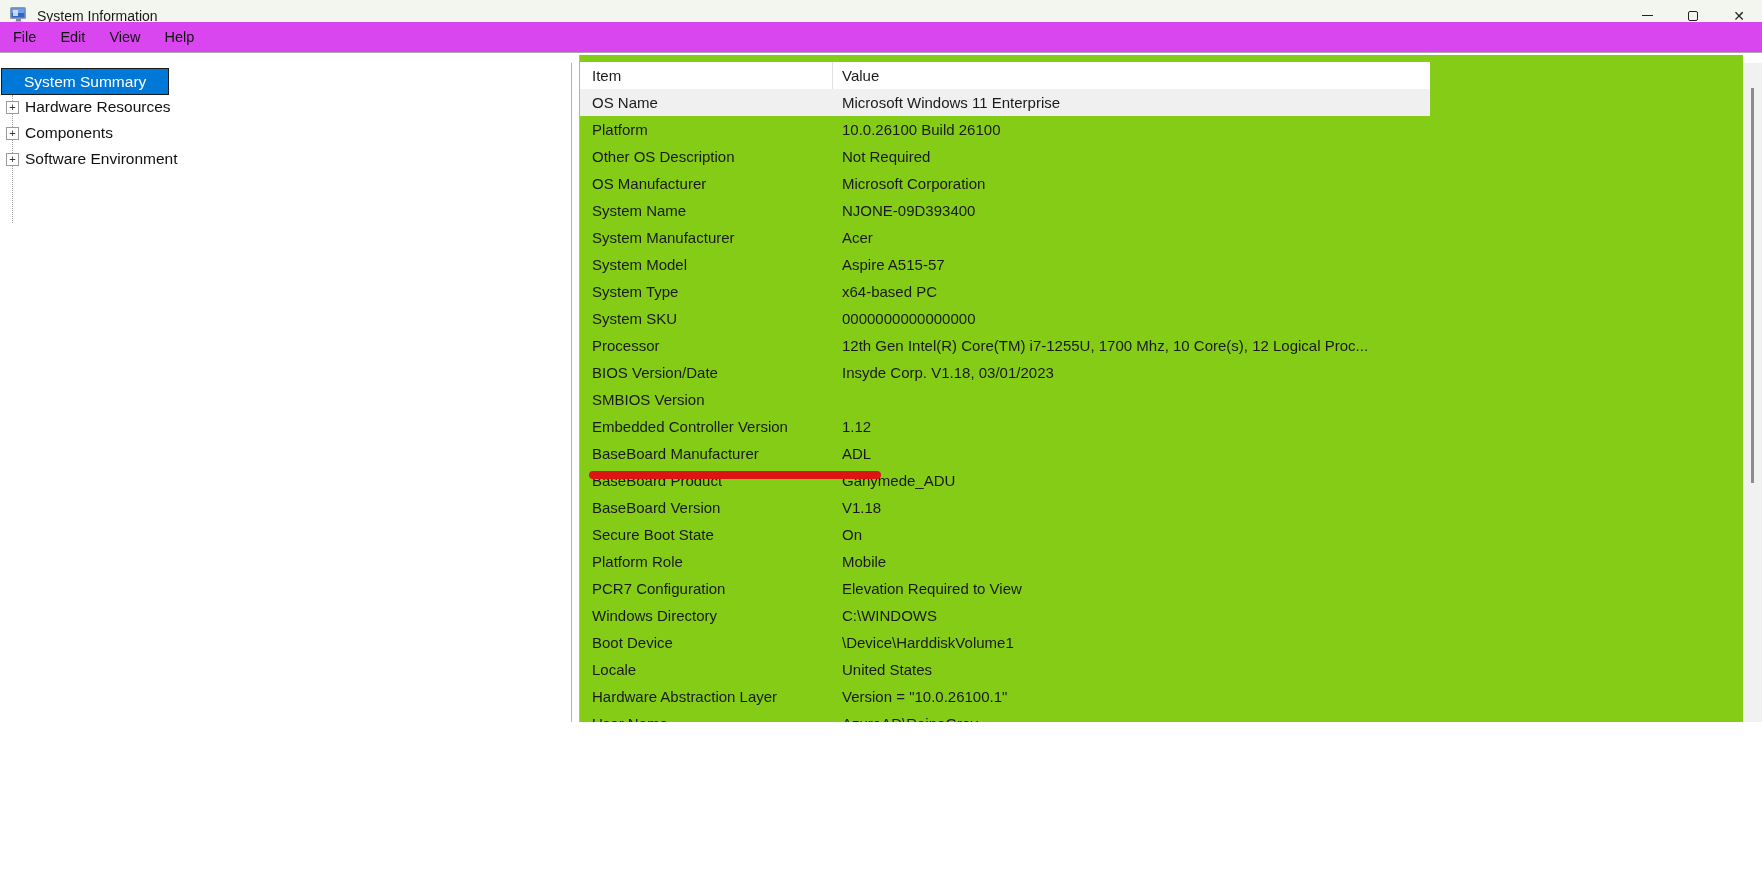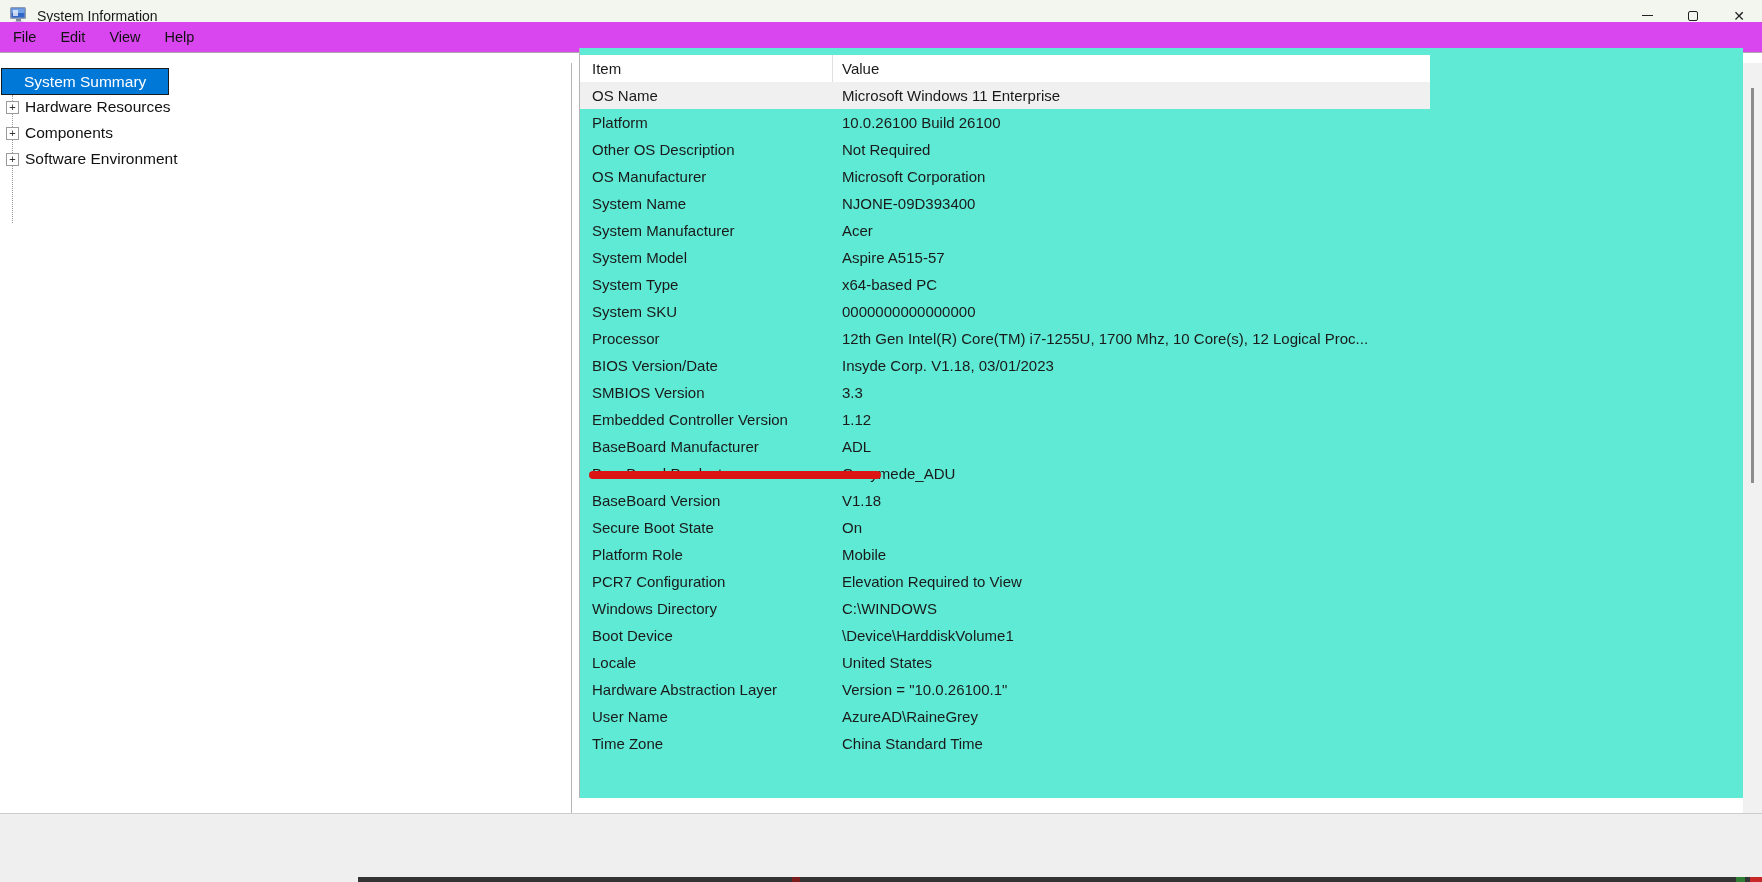--- a/index.html
+++ b/index.html
@@ -1,38 +1,38 @@
 <!DOCTYPE html>
 <html><head>
 <meta charset="utf-8">
 <style>
   * { margin:0; padding:0; box-sizing:border-box; }
   html,body { width:1762px; height:882px; overflow:hidden; }
   body { font-family:"Liberation Sans","DejaVu Sans",sans-serif; color:#1a1a1a; background:#fff; }
-  .app { position:relative; width:1762px; height:882px; background:#fff; overflow:hidden; }
+  .app { position:relative; width:1762px; height:722px; background:#fff; overflow:hidden; }
 
   
   .titlebar { position:absolute; left:0; top:0; width:1762px; height:31px; background:#f3f5ef; display:flex; align-items:center; }
   .app-icon { margin-left:9px; width:19px; height:19px; flex:0 0 auto; }
   .title-text { margin-left:9px; font-size:14px; color:#191919; }
   .win-controls { position:absolute; right:0; top:0; height:31px; display:flex; }
   .win-btn { width:46px; height:31px; display:flex; align-items:center; justify-content:center; background:transparent; border:none; cursor:default; }
   .glyph-min { width:11px; height:0; border-top:1.4px solid #222; display:block; }
   .glyph-max { width:10px; height:10px; border:1.4px solid #222; border-radius:2px; display:block; }
   .glyph-close { font-size:14px; color:#222; line-height:1; }
 
   
   .menubar { position:absolute; left:0; top:22px; width:1762px; height:31px; background:#d946ef; border-bottom:1px solid #a9a9a9; display:flex; align-items:center; }
   .menu-item { font-size:14.5px; padding:4px 11px; margin-left:2px; color:#111; }
   .menu-item:first-child { margin-left:2px; }
 
   
   .tree-panel { position:absolute; left:0; top:63px; width:572px; height:750px; background:#fff; border-right:1px solid #b4b4b4; overflow:hidden; }
   .splitter { position:absolute; left:572px; top:63px; width:7px; height:750px; background:#fff; }
-  .table-panel { position:absolute; left:579px; top:48px; width:1164px; height:750px; background:#5eead4; border-left:1px solid #b4b4b4; overflow:hidden; }
+  .table-panel { position:absolute; left:579px; top:55px; width:1164px; height:750px; background:#84cc16; border-left:1px solid #b4b4b4; overflow:hidden; }
 
   
   .tree-sel { position:absolute; left:2px; top:6px; height:25px; display:inline-flex; align-items:center; padding:0 22px; background:#0078d7; color:#fff; font-size:15.5px; outline:1px solid #1b1b1b; }
   .tree-list { position:absolute; left:0; top:31px; }
   .tree-rail { position:absolute; left:12px; top:32px; width:0; height:128px; border-left:1px dotted #9a9a9a; }
   .tree-item { position:relative; display:flex; align-items:center; height:26px; }
   .expand-box { position:relative; z-index:2; width:13px; height:13px; margin-left:6px; background:#fff; border:1px solid #9a9a9a; display:flex; align-items:center; justify-content:center; font-size:11px; line-height:1; color:#333; }
   .tree-label { margin-left:6px; font-size:15.5px; color:#111; white-space:nowrap; }
 
   
@@ -163,21 +163,20 @@
         <div class="lv-row">
     <span class="lv-c-item">Processor</span>
     <span class="lv-c-value">12th Gen Intel(R) Core(TM) i7-1255U, 1700 Mhz, 10 Core(s), 12 Logical Proc...</span>
   </div>
         <div class="lv-row">
     <span class="lv-c-item">BIOS Version/Date</span>
     <span class="lv-c-value">Insyde Corp. V1.18, 03/01/2023</span>
   </div>
         <div class="lv-row">
     <span class="lv-c-item">SMBIOS Version</span>
-    <span class="lv-c-value">3.3</span>
   </div>
         <div class="lv-row">
     <span class="lv-c-item">Embedded Controller Version</span>
     <span class="lv-c-value">1.12</span>
   </div>
         <div class="lv-row">
     <span class="lv-c-item">BaseBoard Manufacturer</span>
     <span class="lv-c-value">ADL</span>
   </div>
         <div class="lv-row">

